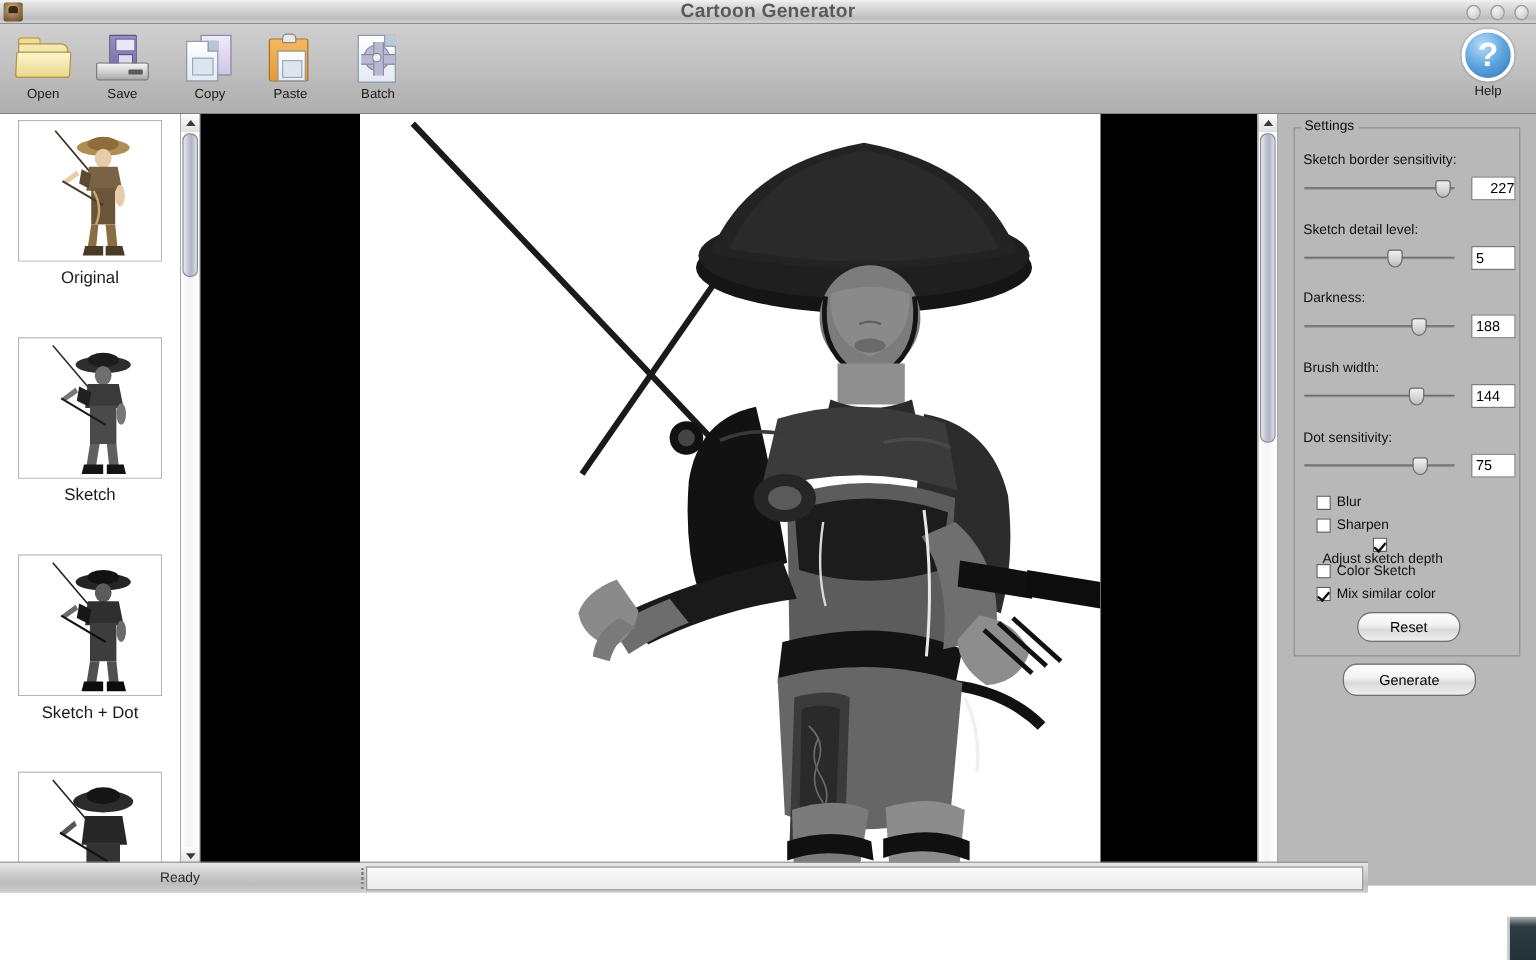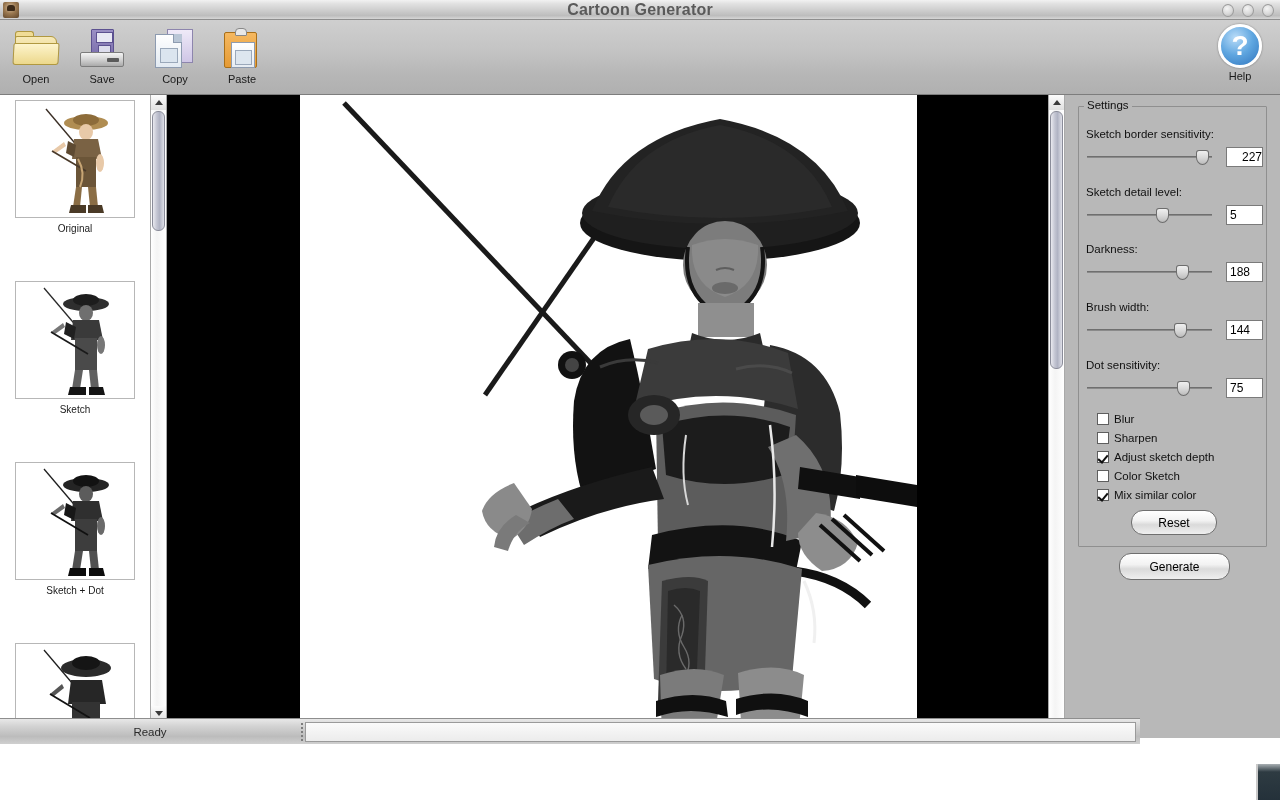--- a/index.html
+++ b/index.html
@@ -186,21 +186,21 @@
     background: #ffffff; border-right: none; overflow: hidden;
   }
   .thumb-item {
     position: absolute; left: 0; width: 150px;
     display: flex; flex-direction: column; align-items: center;
   }
   .thumb-frame {
     width: 120px; height: 118px; background: #ffffff; border: 1px solid #b7b7b7;
     position: relative; overflow: hidden;
   }
-  .thumb-label { font-size: 10px; color: #1a1a1a; margin-top: 5px; }
+  .thumb-label { font-size: 14px; color: #1a1a1a; margin-top: 5px; }
 
   
   .sb-v {
     position: absolute; left: 150px; top: 95px; width: 17px; height: 626px;
     background: #fbfbfb; border-left: 1px solid #a9a9a9; border-right: 1px solid #a9a9a9;
   }
   .sb-v-track { position: absolute; left: 0; top: 15px; width: 15px; bottom: 15px;
     background: linear-gradient(to right, #ffffff, #f4f4f4 40%, #ffffff); }
   .sb-v-thumb {
     position: absolute; left: 1px; top: 16px; width: 13px; height: 120px;
@@ -377,20 +377,30 @@
 
     <div class="tbtn" style="left:208px;">
       <div class="ic ic-paste">
         <div class="board"></div>
           <div class="clip"></div>
           <div class="sheet"></div>
       </div>
       <div class="lb">Paste</div>
     </div>
 
+    <div class="tbtn" style="left:281px;">
+      <div class="ic ic-batch">
+        <div class="pg">
+            <div class="fold"></div>
+          </div>
+        <div class="gear"></div>
+          <div class="hole"></div>
+      </div>
+      <div class="lb">Batch</div>
+    </div>
 
     <div class="helpbtn">
       <div class="help-circle">?</div>
       <div class="lb">Help</div>
     </div>
   </div>
 
   <div class="sidebar">
 
     <div class="thumb-item" style="top:5px;">
@@ -641,21 +651,21 @@
     <div class="spin" style="left:161px; top:283px;">75</div>
 
     <div class="cbrow" style="top:315px;">
       <div class="cbox"></div>
       <div class="cblabel">Blur</div>
     </div>
     <div class="cbrow" style="top:334px;text-align:center;">
       <div class="cbox"></div>
       <div class="cblabel">Sharpen</div>
     </div>
-    <div class="cbrow" style="top:353px;">
+    <div class="cbrow" style="top:353px;flex-direction:column;">
       <div class="cbox checked"></div>
       <div class="cblabel">Adjust sketch depth</div>
     </div>
     <div class="cbrow" style="top:372px;">
       <div class="cbox"></div>
       <div class="cblabel">Color Sketch</div>
     </div>
     <div class="cbrow" style="top:391px;">
       <div class="cbox checked"></div>
       <div class="cblabel">Mix similar color</div>

